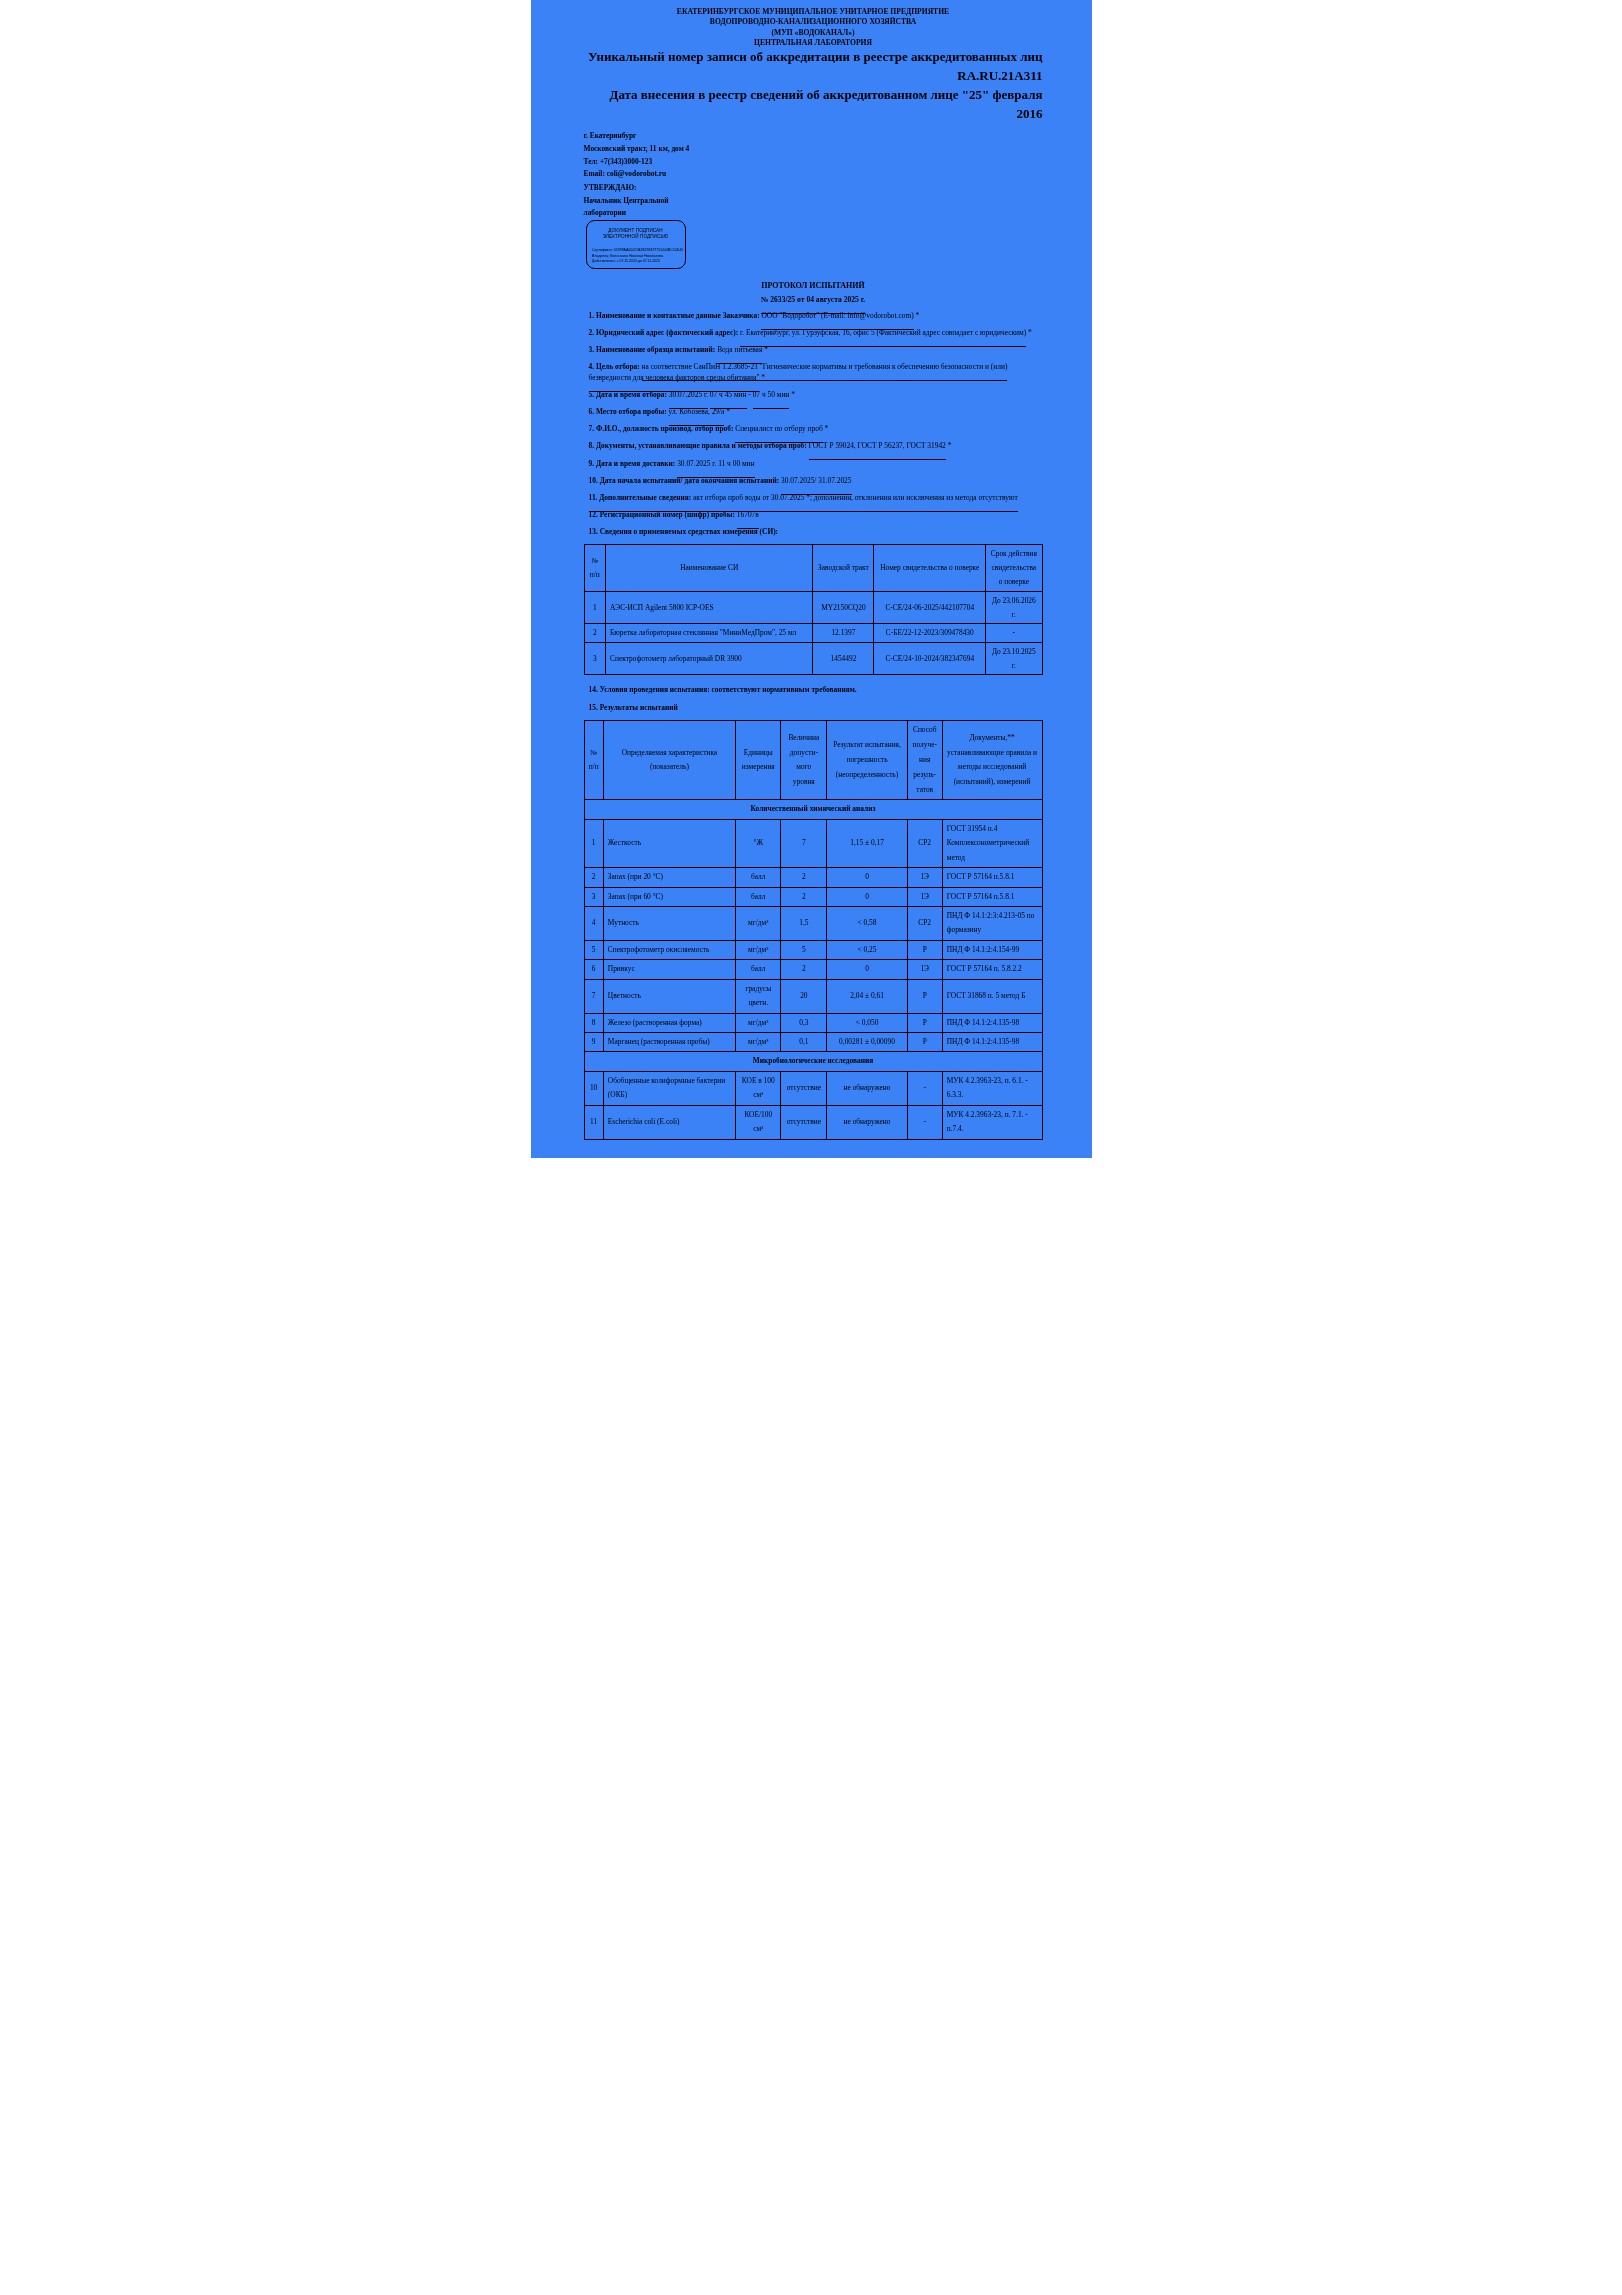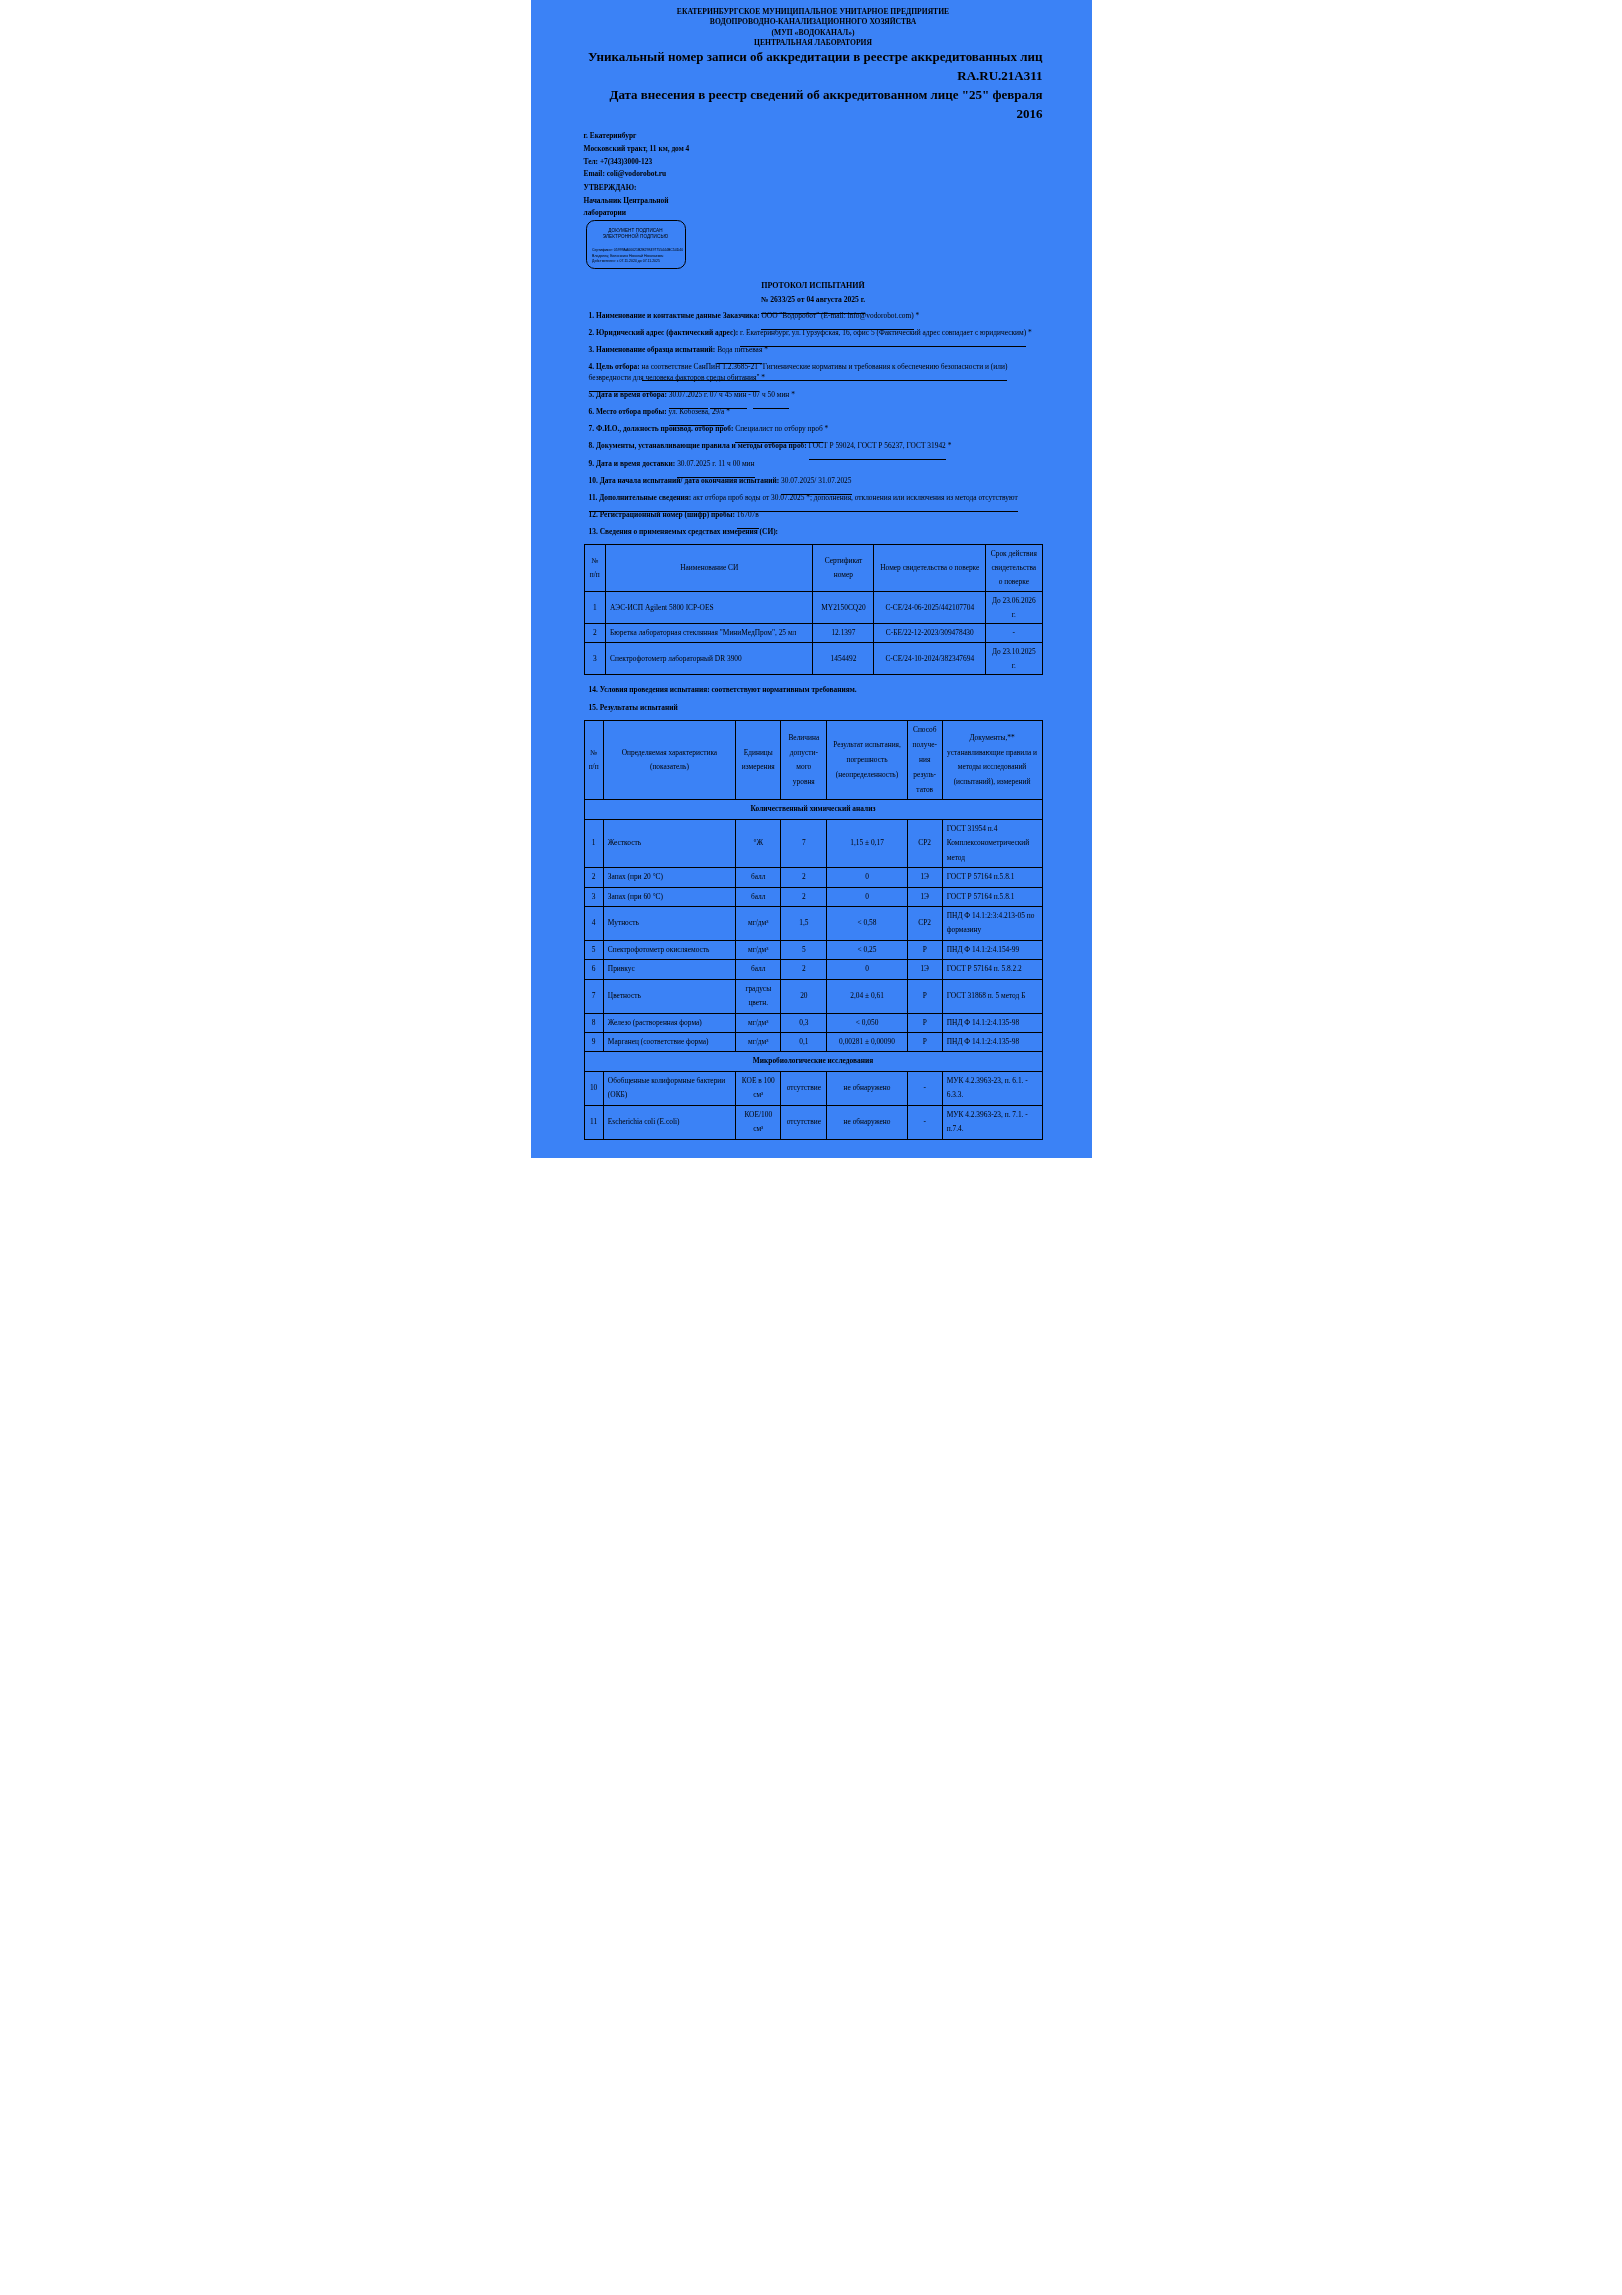--- a/index.html
+++ b/index.html
@@ -146,21 +146,21 @@
       <col style="width:4.7%">
         <col style="width:45.3%">
         <col style="width:13.3%">
         <col style="width:24.4%">
         <col style="width:12.3%">
     </colgroup>
     <thead>
         <tr id="si-head">
           <th>№ п/п</th>
           <th>Наименование СИ</th>
-          <th>Сертификат номер</th>
+          <th>Заводской тракт</th>
           <th>Номер свидетельства о поверке</th>
           <th>Срок действия свидетельства о поверке</th>
         </tr>
       </thead>
     <tbody id="si-body">
         <tr>
           <td class="c">1</td>
           <td class="l">АЭС-ИСП Agilent 5800 ICP-OES</td>
           <td class="c">MY2150CQ20</td>
           <td class="c">С-СЕ/24-06-2025/442107704</td>
@@ -282,21 +282,21 @@
           <td class="c">8</td>
           <td class="l">Железо (растворенная форма)</td>
           <td class="c">мг/дм³</td>
           <td class="c">0,3</td>
           <td class="c">&lt; 0,050</td>
           <td class="c">Р</td>
           <td class="l">ПНД Ф 14.1:2:4.135-98</td>
         </tr>
         <tr>
           <td class="c">9</td>
-          <td class="l">Марганец (соответствие форма)</td>
+          <td class="l">Марганец (растворенная пробы)</td>
           <td class="c">мг/дм³</td>
           <td class="c">0,1</td>
           <td class="c">0,00281 ± 0,00090</td>
           <td class="c">Р</td>
           <td class="l">ПНД Ф 14.1:2:4.135-98</td>
         </tr>
         <tr>
           <td colspan="7" class="section">Микробиологические исследования</td>
         </tr>
         <tr>

